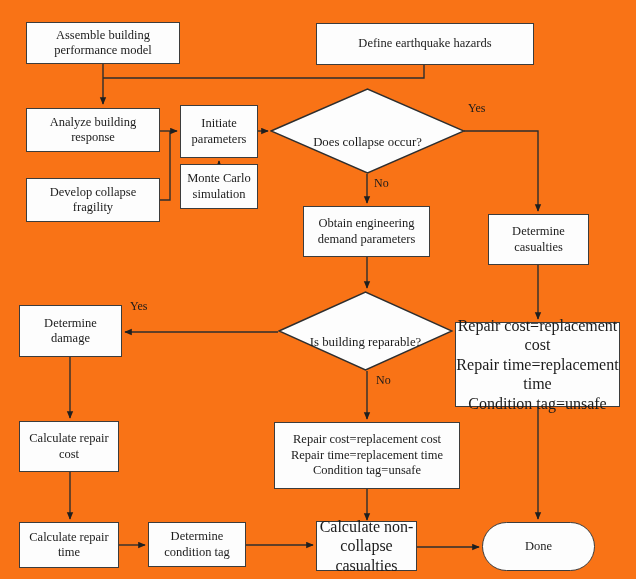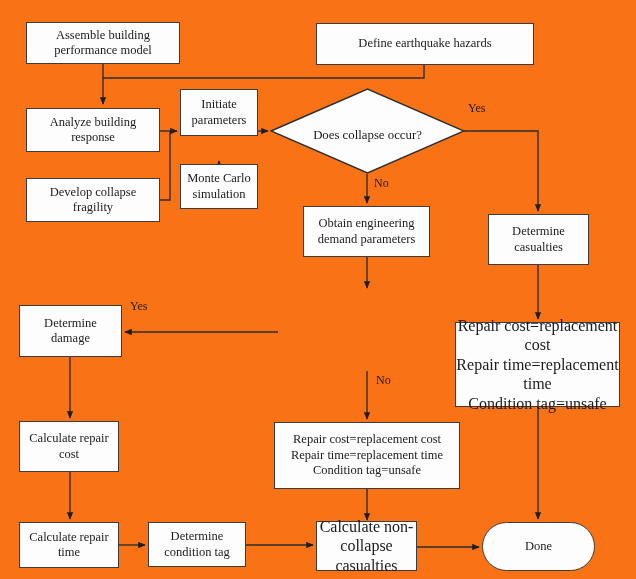--- a/index.html
+++ b/index.html
@@ -33,21 +33,21 @@
     padding:2px 3px;
   }
   .node .ln{display:block;white-space:nowrap;}
   .node.small{font-size:16px;line-height:1.22;}
   .stadium{border-radius:25px;}
   .diamond{
     position:absolute;
   }
   .diamond svg{position:absolute;left:0;top:0;display:block;}
   .diamond .dtext{
-    position:absolute;left:0;top:4px;width:100%;height:100%;
+    position:absolute;left:0;top:11px;width:100%;height:100%;
     display:flex;align-items:center;justify-content:center;
     text-align:center;font-size:12.8px;white-space:nowrap;
   }
   .edge-label{
     position:absolute;
     font-size:12px;
     white-space:nowrap;
   }
 </style>
 </head>
@@ -89,21 +89,21 @@
     <span class="ln">performance model</span>
   </div>
   <div class="node" style="left:26px;top:108px;width:134px;height:44px">
     <span class="ln">Analyze building</span>
     <span class="ln">response</span>
   </div>
 
   <div class="node" style="left:316px;top:23px;width:218px;height:42px">
     <span class="ln">Define earthquake hazards</span>
   </div>
-  <div class="node" style="left:180px;top:89px;width:78px;height:47px">
+  <div class="node" style="left:180px;top:105px;width:78px;height:53px">
     <span class="ln">Initiate</span>
     <span class="ln">parameters</span>
   </div>
   <div class="node" style="left:26px;top:178px;width:134px;height:44px">
     <span class="ln">Develop collapse</span>
     <span class="ln">fragility</span>
   </div>
   <div class="node" style="left:180px;top:164px;width:78px;height:45px">
     <span class="ln">Monte Carlo</span>
     <span class="ln">simulation</span>
@@ -118,20 +118,26 @@
 
   <div class="node" style="left:303px;top:206px;width:127px;height:51px">
     <span class="ln">Obtain engineering</span>
     <span class="ln">demand parameters</span>
   </div>
   <div class="node" style="left:488px;top:214px;width:101px;height:51px">
     <span class="ln">Determine</span>
     <span class="ln">casualties</span>
   </div>
 
+  <div class="diamond" style="left:278px;top:291px;width:175px;height:80px">
+    <svg width="175" height="80" viewBox="0 0 175 80">
+      <polygon points="1,40 87.5,1 174,40 87.5,79" fill="#fdfdfd" stroke="#2e2e2e" stroke-width="1.4"></polygon>
+    </svg>
+    <div class="dtext">Is building reparable?</div>
+  </div>
 
   <div class="node" style="left:19px;top:305px;width:103px;height:52px">
     <span class="ln">Determine</span>
     <span class="ln">damage</span>
   </div>
   <div class="node" style="left:19px;top:421px;width:100px;height:51px">
     <span class="ln">Calculate repair</span>
     <span class="ln">cost</span>
   </div>
   <div class="node" style="left:19px;top:522px;width:100px;height:46px">

